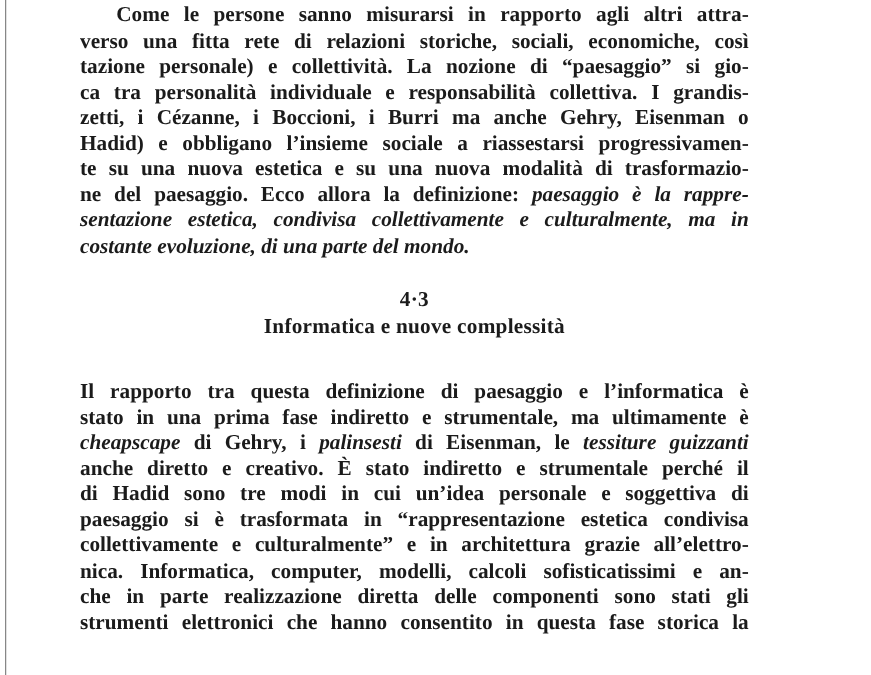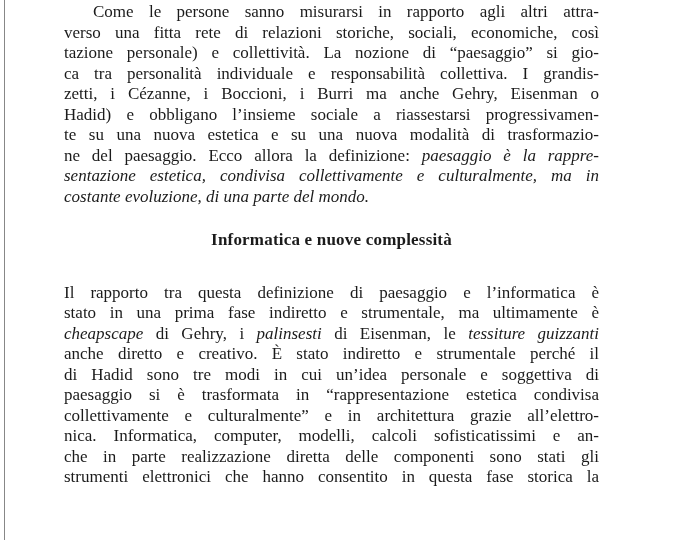--- a/index.html
+++ b/index.html
@@ -24,21 +24,21 @@
     background: #878787;
   }
   .text-col {
     position: absolute;
     left: 64px;
     top: 2px;
     width: 535px;
     font-size: 17px;
     line-height: 20.5px;
   }
-  .paragraph { margin: 0; }
+  .paragraph { margin: 0; font-weight: bold; }
   .line {
     text-align: justify;
     text-align-last: justify;
     height: 20.5px;
     overflow: visible;
   }
   .line.indent { text-indent: 29px; }
   .line.lastline {
     text-align: left;
     text-align-last: left;
@@ -69,20 +69,21 @@
       <div class="line"><span>ca tra personalità individuale e responsabilità collettiva. I grandis-</span></div>
       <div class="line"><span>zetti, i Cézanne, i Boccioni, i Burri ma anche Gehry, Eisenman o</span></div>
       <div class="line"><span>Hadid) e obbligano l’insieme sociale a riassestarsi progressivamen-</span></div>
       <div class="line"><span>te su una nuova estetica e su una nuova modalità di trasformazio-</span></div>
       <div class="line"><span>ne del paesaggio. Ecco allora la definizione: </span><span class="it">paesaggio è la rappre-</span></div>
       <div class="line"><span class="it">sentazione estetica, condivisa collettivamente e culturalmente, ma in</span></div>
       <div class="line lastline"><span class="it">costante evoluzione, di una parte del mondo.</span></div>
     </div>
 
   <div class="heading">
+    <div class="heading-line">4·3</div>
     <div class="heading-line">Informatica e nuove complessità</div>
   </div>
 
   <div class="paragraph" id="para-1">
       <div class="line"><span>Il rapporto tra questa definizione di paesaggio e l’informatica è</span></div>
       <div class="line"><span>stato in una prima fase indiretto e strumentale, ma ultimamente è</span></div>
       <div class="line"><span class="it">cheapscape</span><span> di Gehry, i </span><span class="it">palinsesti</span><span> di Eisenman, le </span><span class="it">tessiture guizzanti</span></div>
       <div class="line"><span>anche diretto e creativo. È stato indiretto e strumentale perché il</span></div>
       <div class="line"><span>di Hadid sono tre modi in cui un’idea personale e soggettiva di</span></div>
       <div class="line"><span>paesaggio si è trasformata in “rappresentazione estetica condivisa</span></div>

